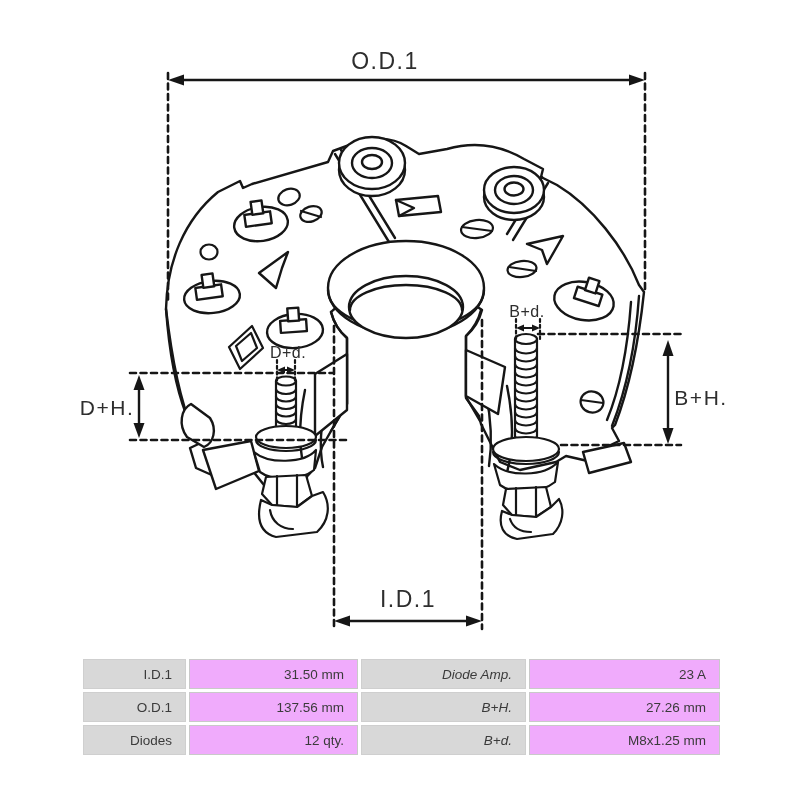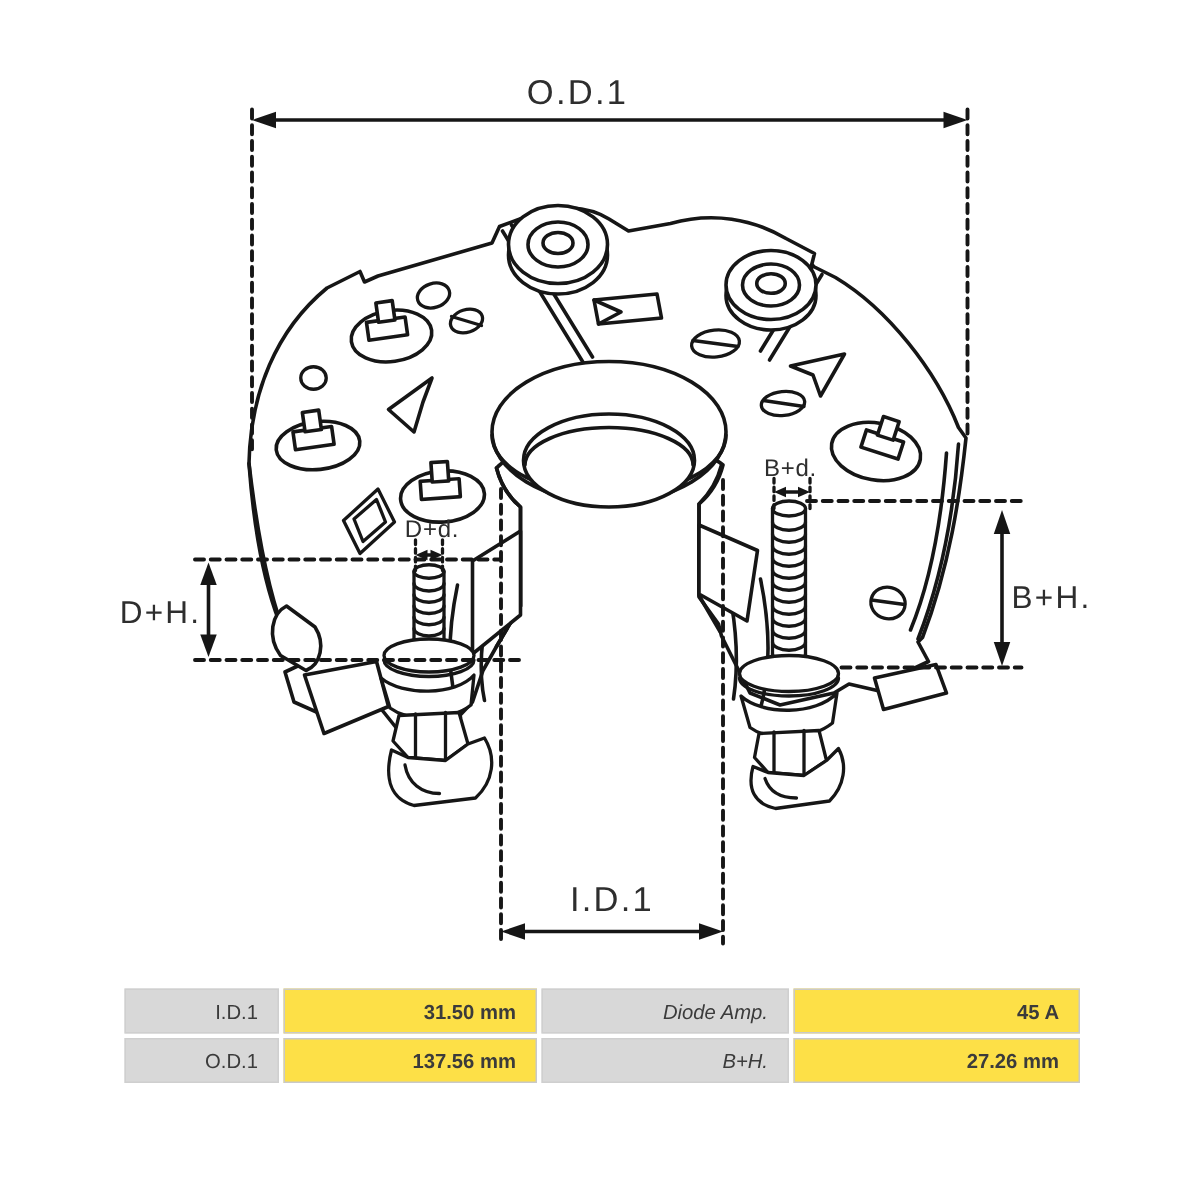--- a/index.html
+++ b/index.html
@@ -6,21 +6,21 @@
   body{width:800px;height:800px;overflow:hidden;font-family:"Liberation Sans",sans-serif;}
   #drawing{display:block;}
   .dimtext{font-family:"Liberation Sans",sans-serif;fill:#2e2e2e;letter-spacing:1.5px;}
   .big{font-size:23px;}
   .med{font-size:21px;}
   .small{font-size:16px;letter-spacing:0.5px;}
   table.spec{border-collapse:separate;border-spacing:3px;margin:4px 0 0 80px;table-layout:fixed;}
   table.spec td{height:28px;font-size:13.5px;color:#3b3b3b;text-align:right;padding:0 13px 0 4px;
     vertical-align:middle;white-space:nowrap;overflow:hidden;}
   td.lbl{background:#d8d8d8;border:1px solid #cfcfcf;}
-  td.val{background:#fde047;border:1px solid #c9c9c9;font-weight:bold;}
+  td.val{background:#f0abfc;border:1px solid #c9c9c9;}
   .w1{width:84px;} .w2{width:150px;} .w3{width:146px;font-style:italic;} .w4{width:172px;}
 </style>
 </head>
 <body>
 
 <svg id="drawing" width="800" height="652" viewBox="0 0 800 652" fill="none" stroke="#161616" stroke-width="2.4" stroke-linejoin="round" stroke-linecap="round">
 
   <g>
 
     <path fill="#fff" d="M166,309 C167,262 184,220 218,192 L240,181 L243,188 L252,184 L328,162 L333,151 L352,144
@@ -211,22 +211,28 @@
     <text class="dimtext small" x="527" y="317" text-anchor="middle" stroke="none">B+d.</text>
   </g>
 </svg>
 
 <table class="spec">
   <tbody>
     <tr>
       <td class="lbl w1">I.D.1</td>
       <td class="val w2">31.50 mm</td>
       <td class="lbl w3">Diode Amp.</td>
-      <td class="val w4">45 A</td>
+      <td class="val w4">23 A</td>
     </tr>
     <tr>
       <td class="lbl w1">O.D.1</td>
       <td class="val w2">137.56 mm</td>
       <td class="lbl w3">B+H.</td>
       <td class="val w4">27.26 mm</td>
     </tr>
+    <tr>
+      <td class="lbl w1">Diodes</td>
+      <td class="val w2">12 qty.</td>
+      <td class="lbl w3">B+d.</td>
+      <td class="val w4">M8x1.25 mm</td>
+    </tr>
   </tbody>
 </table>
 
 </body></html>

